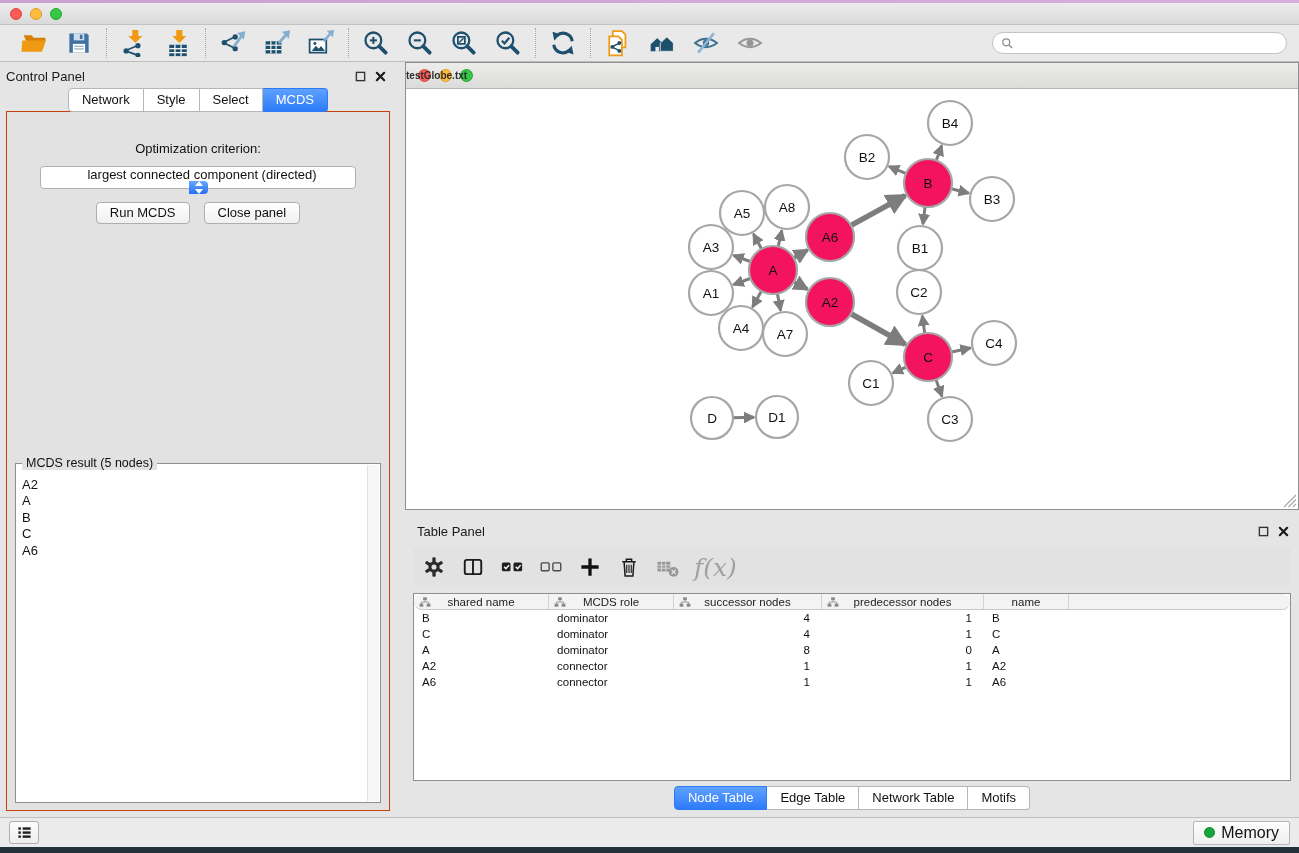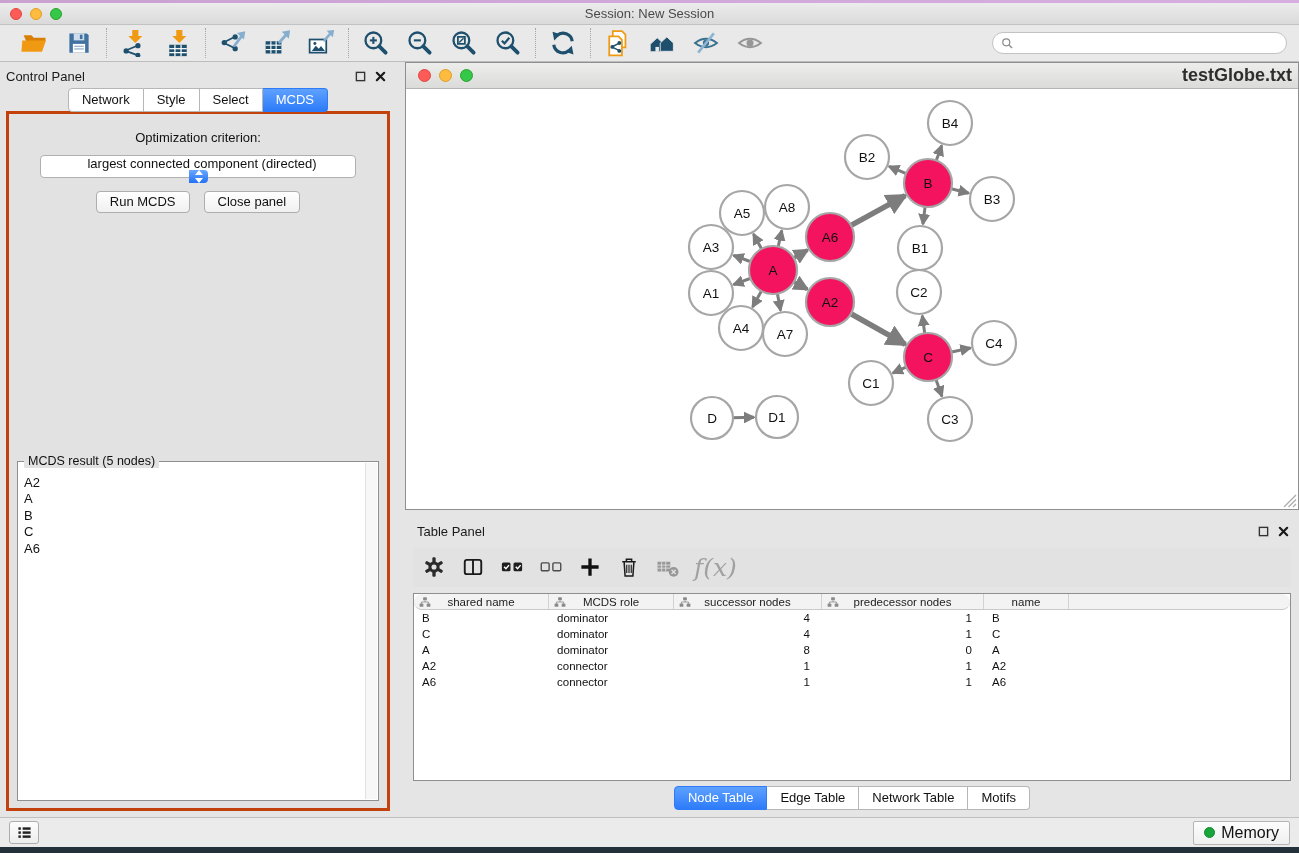--- a/index.html
+++ b/index.html
@@ -35,41 +35,41 @@
   .control-panel { position:absolute; left:6px; top:3px; width:384px; bottom:6px; display:flex; flex-direction:column; }
   .panel-header { height:23px; display:flex; align-items:center; }
   .panel-header .ph-title { font-size:13px; color:#1a1a1a; }
   .ph-icons { margin-left:auto; display:flex; gap:9px; align-items:center; padding-right:4px; }
   .ph-icons svg { width:11px; height:11px; display:block; cursor:pointer; }
   .tabs-row { display:flex; justify-content:center; position:relative; z-index:2; margin-bottom:-1px; }
   .tab { font-size:13px; padding:3px 13px 4px; background:#fff; border:1px solid #b6b6b6; border-left:none; color:#111; cursor:pointer; }
   .tab:first-child { border-left:1px solid #b6b6b6; border-radius:4px 0 0 4px; }
   .tab:last-child { border-radius:0 4px 4px 0; }
   .tab.active { background:linear-gradient(#5ea1ff,#2d7bf9); border-color:#2d7bf9; color:#fff; }
-  .panel-content { flex:1; border:3px solid #c2410c; background:#e2e2e2; display:flex; flex-direction:column; padding-top:16px; position:relative; z-index:1; }
+  .panel-content { flex:1; border:1px solid #c2410c; background:#e2e2e2; display:flex; flex-direction:column; padding-top:29px; position:relative; z-index:1; }
   .opt-label { text-align:center; font-size:13px; color:#111; }
   .criterion { margin:10px auto 0; width:316px; height:23px; background:#fff; border:1px solid #b0b0b0; border-radius:4px; display:flex; align-items:center; cursor:pointer; position:relative;flex-direction:column; }
   .criterion .sel-text { font-size:13px; padding-left:8px; color:#111; flex:1; white-space:nowrap; }
   .stepper { width:19px; height:23px; margin:-1px -1px -1px 0; border-radius:0 4px 4px 0; background:linear-gradient(#69a9ff,#2470f5); display:flex; flex-direction:column; align-items:center; justify-content:center; gap:3px; }
   .stepper .up { width:0; height:0; border-left:4px solid transparent; border-right:4px solid transparent; border-bottom:5px solid #fff; }
   .stepper .down { width:0; height:0; border-left:4px solid transparent; border-right:4px solid transparent; border-top:5px solid #fff; }
   .btn-row { display:flex; justify-content:center; gap:14px; margin-top:13px; }
   .mac-btn { font-size:13px; font-family:"Liberation Sans",sans-serif; padding:2px 13px 3px; height:22px; background:linear-gradient(#ffffff,#f0f0f0); border:1px solid #aeaeae; border-radius:4px; color:#111; cursor:pointer; }
   .cp-spacer { flex:1; }
   .result-box { margin:0 8px 7px; height:340px; border:1px solid #8f8f8f; background:#fff; position:relative; }
   .result-title { position:absolute; top:-8px; left:6px; background:#e2e2e2; padding:0 4px; font-size:12.5px; color:#111; }
   .result-list { position:absolute; inset:1px; padding:12px 16px 2px 5px; font-size:13px; line-height:16.4px; color:#111; overflow:hidden; }
   .result-scroll { position:absolute; top:1px; bottom:1px; right:1px; width:12px; background:#f7f7f7; border-left:1px solid #e2e2e2; }
 
   
   .net-window { position:absolute; left:405px; top:0; right:0; height:448px; border:1px solid #8f8f8f; background:#fff; display:flex; flex-direction:column; }
   .nw-titlebar { height:26px; background:linear-gradient(#ededec,#dbdbda); border-bottom:1px solid #b5b5b5; position:relative; display:flex; align-items:center; flex:none; }
   .nw-titlebar .lights { margin-left:12px; }
   .nw-titlebar .light { width:13px; height:13px; }
-  .nw-title { position:absolute; left:0; right:6px; text-align:right; font-size:18px; font-weight:600; color:#2e2e2e; }
+  .nw-title { position:absolute; left:0; right:13px; text-align:left; font-size:10px; font-weight:600; color:#2e2e2e; }
   .nw-canvas { flex:1; position:relative; background:#fff; }
   .nw-canvas svg.graph { position:absolute; inset:0; }
   .grip { position:absolute; right:1px; bottom:1px; width:15px; height:15px; }
 
   
   .table-panel { position:absolute; left:405px; top:458px; right:0; bottom:3px; display:flex; flex-direction:column; }
   .tp-toolbar { margin:5px 8px 0; height:40px; background:#e2e2e2; display:flex; align-items:center; gap:9px; padding:0 6px; }
   .tp-btn { width:30px; height:30px; display:flex; align-items:center; justify-content:center; background:none; border:none; cursor:pointer; }
   .tp-btn .ic { width:24px; height:24px; }
   .tp-btn.disabled { opacity:.9; cursor:default; }
@@ -308,21 +308,20 @@
   <div class="strip-top"></div>
 
   <div class="app">
 
     <div class="titlebar">
       <div class="lights">
         <span class="light red"></span>
         <span class="light yellow"></span>
         <span class="light green"></span>
       </div>
-      <div class="title">Session: New Session</div>
     </div>
 
     <div class="toolbar">
       <div id="toolbar-groups" style="display:flex;align-items:center;">
           <div class="tb-group">
             <button class="tb-btn">
               <svg class="ic">
                 <use href="#i-open-session"></use>
               </svg>
             </button>

